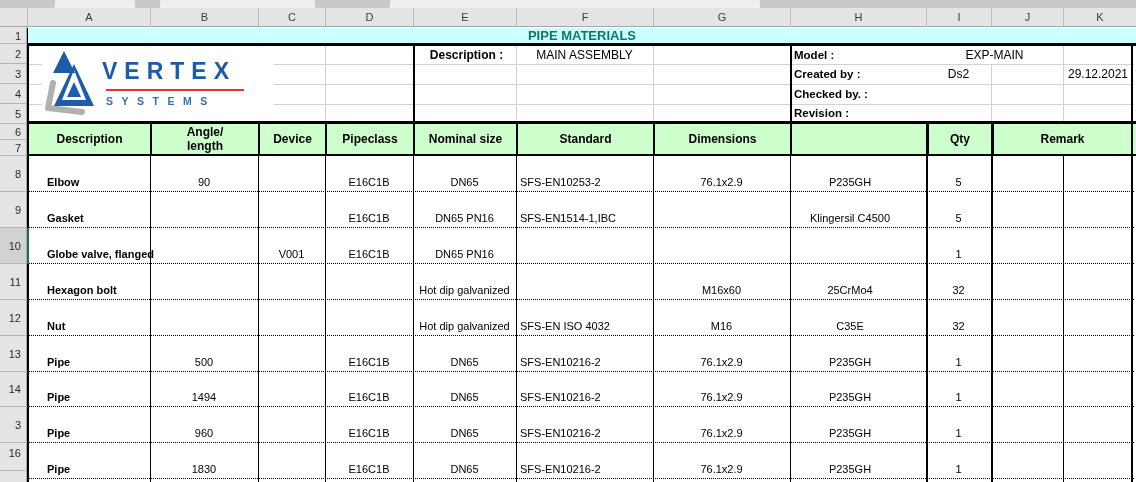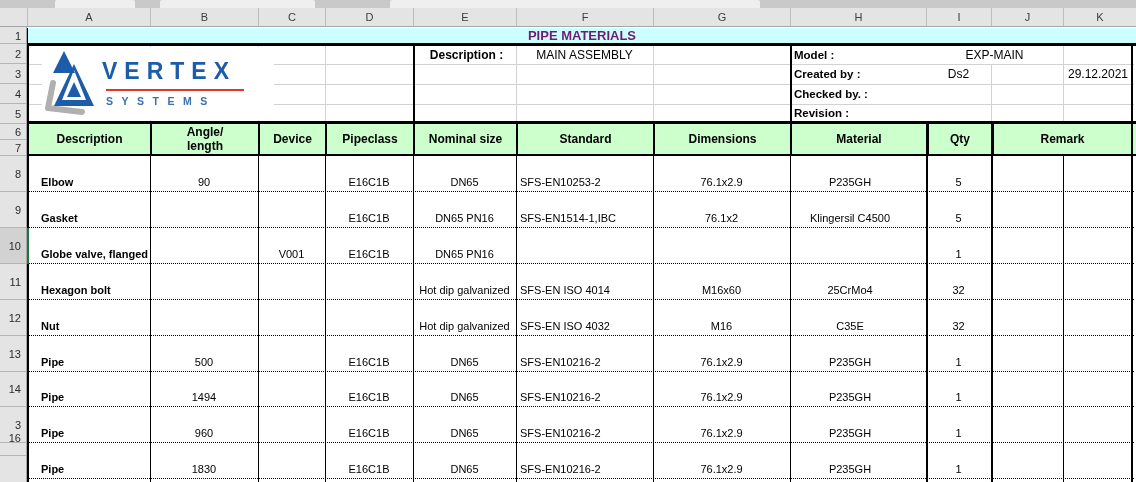--- a/index.html
+++ b/index.html
@@ -47,25 +47,25 @@
   .rowhead-cell:nth-child(6){top:97px;height:16px;}
   .rowhead-cell:nth-child(7){top:113px;height:16px;}
   .rowhead-cell:nth-child(8){top:129px;height:36px;}
   .rowhead-cell:nth-child(9){top:165px;height:36px;}
   .rowhead-cell:nth-child(10){top:201px;height:36px;background:#d2d2d2;}
   .rowhead-cell:nth-child(11){top:237px;height:36px;}
   .rowhead-cell:nth-child(12){top:273px;height:36px;}
   .rowhead-cell:nth-child(13){top:309px;height:36px;}
   .rowhead-cell:nth-child(14){top:345px;height:35px;}
   .rowhead-cell:nth-child(15){top:380px;height:36px;}
-  .rowhead-cell:nth-child(16){top:393px;height:36px;}
+  .rowhead-cell:nth-child(16){top:408px;height:36px;}
 
   
   .titlebar{position:absolute;left:27px;top:28px;width:1109px;height:15px;background:#ccffff;
-            display:flex;align-items:center;justify-content:center;font-size:13px;font-weight:bold;color:#701a75;
+            display:flex;align-items:center;justify-content:center;font-size:13px;font-weight:bold;color:#0f766e;
             border-left:1px solid #000;box-sizing:border-box;}
   .hline{position:absolute;background:#000;}
   .hl-title{left:27px;top:43px;width:1109px;height:3px;}
   .hl-infobtm{left:27px;top:121px;width:1109px;height:3px;}
 
   
   .infoblock{position:absolute;left:27px;top:46px;width:1109px;height:75px;background:#fff;}
   .gl{position:absolute;background:#d2d2d2;}
   .gv{width:1px;top:0;height:75px;}
   .gh{height:1px;left:0;width:1107px;}
@@ -89,21 +89,21 @@
   .th-cell{position:absolute;top:0;height:30px;display:flex;align-items:center;justify-content:center;
            text-align:center;font-size:12px;font-weight:bold;color:#000;white-space:pre-line;line-height:14px;}
 
   
   .tbody{position:absolute;left:27px;top:156px;width:1109px;height:326px;background:#fff;overflow:hidden;}
   .tb-v{position:absolute;top:0;height:326px;background:#000;}
   .trow{position:absolute;left:0;width:1107px;border-bottom:1px dotted #000;box-sizing:border-box;}
   .cell{position:absolute;top:0;bottom:0;display:flex;align-items:flex-end;overflow:hidden;white-space:nowrap;
         font-size:11px;color:#000;padding-bottom:3px;box-sizing:border-box;}
   .ctr{justify-content:center;}
-  .cA{left:4px;width:119px;font-weight:bold;padding-left:10px;}
+  .cA{left:10px;width:119px;font-weight:bold;padding-left:10px;}
   .cB{left:123px;width:108px;}
   .cC{left:231px;width:67px;}
   .cD{left:298px;width:88px;}
   .cE{left:386px;width:103px;}
   .cF{left:490px;width:134px;padding-left:3px;}
   .cG{left:626px;width:137px;}
   .cH{left:763px;width:120px;}
   .cI{left:899px;width:65px;}
   .cJ{left:964px;width:72px;}
   .cK{left:1036px;width:68px;}
@@ -221,21 +221,20 @@
     <div class="th-v" style="left:1104px;width:2px"></div>
 
     <div class="th-cell" style="left:2px;width:121px">Description</div>
     <div class="th-cell" style="left:125px;width:106px">Angle/
 length</div>
     <div class="th-cell" style="left:233px;width:65px">Device</div>
     <div class="th-cell" style="left:300px;width:86px">Pipeclass</div>
     <div class="th-cell" style="left:388px;width:101px">Nominal size</div>
     <div class="th-cell" style="left:491px;width:135px">Standard</div>
     <div class="th-cell" style="left:628px;width:135px">Dimensions</div>
-    <div class="th-cell" style="left:765px;width:134px">Material</div>
     <div class="th-cell" style="left:902px;width:62px">Qty</div>
     <div class="th-cell" style="left:967px;width:137px">Remark</div>
   </div>
 
   <div class="tbody">
     <div class="tb-v" style="left:0;width:2px"></div>
     <div class="tb-v" style="left:123px;width:1px"></div>
     <div class="tb-v" style="left:231px;width:1px"></div>
     <div class="tb-v" style="left:298px;width:1px"></div>
     <div class="tb-v" style="left:386px;width:1px"></div>
@@ -260,21 +259,20 @@
       <div class="cell cJ ctr"></div>
       <div class="cell cK ctr"></div>
     </div>
     <div class="trow" style="top:36px;height:36px">
       <div class="cell cA">Gasket</div>
       <div class="cell cB ctr"></div>
       <div class="cell cC ctr"></div>
       <div class="cell cD ctr">E16C1B</div>
       <div class="cell cE ctr">DN65 PN16</div>
       <div class="cell cF">SFS-EN1514-1,IBC</div>
-      <div class="cell cG ctr">76.1x2</div>
       <div class="cell cH ctr">Klingersil C4500</div>
       <div class="cell cI ctr">5</div>
       <div class="cell cJ ctr"></div>
       <div class="cell cK ctr"></div>
     </div>
     <div class="trow" style="top:72px;height:36px">
       <div class="cell cA">Globe valve, flanged</div>
       <div class="cell cB ctr"></div>
       <div class="cell cC ctr">V001</div>
       <div class="cell cD ctr">E16C1B</div>
@@ -285,21 +283,20 @@
       <div class="cell cI ctr">1</div>
       <div class="cell cJ ctr"></div>
       <div class="cell cK ctr"></div>
     </div>
     <div class="trow" style="top:108px;height:36px">
       <div class="cell cA">Hexagon bolt</div>
       <div class="cell cB ctr"></div>
       <div class="cell cC ctr"></div>
       <div class="cell cD ctr"></div>
       <div class="cell cE ctr">Hot dip galvanized</div>
-      <div class="cell cF">SFS-EN ISO 4014</div>
       <div class="cell cG ctr">M16x60</div>
       <div class="cell cH ctr">25CrMo4</div>
       <div class="cell cI ctr">32</div>
       <div class="cell cJ ctr"></div>
       <div class="cell cK ctr"></div>
     </div>
     <div class="trow" style="top:144px;height:36px">
       <div class="cell cA">Nut</div>
       <div class="cell cB ctr"></div>
       <div class="cell cC ctr"></div>

